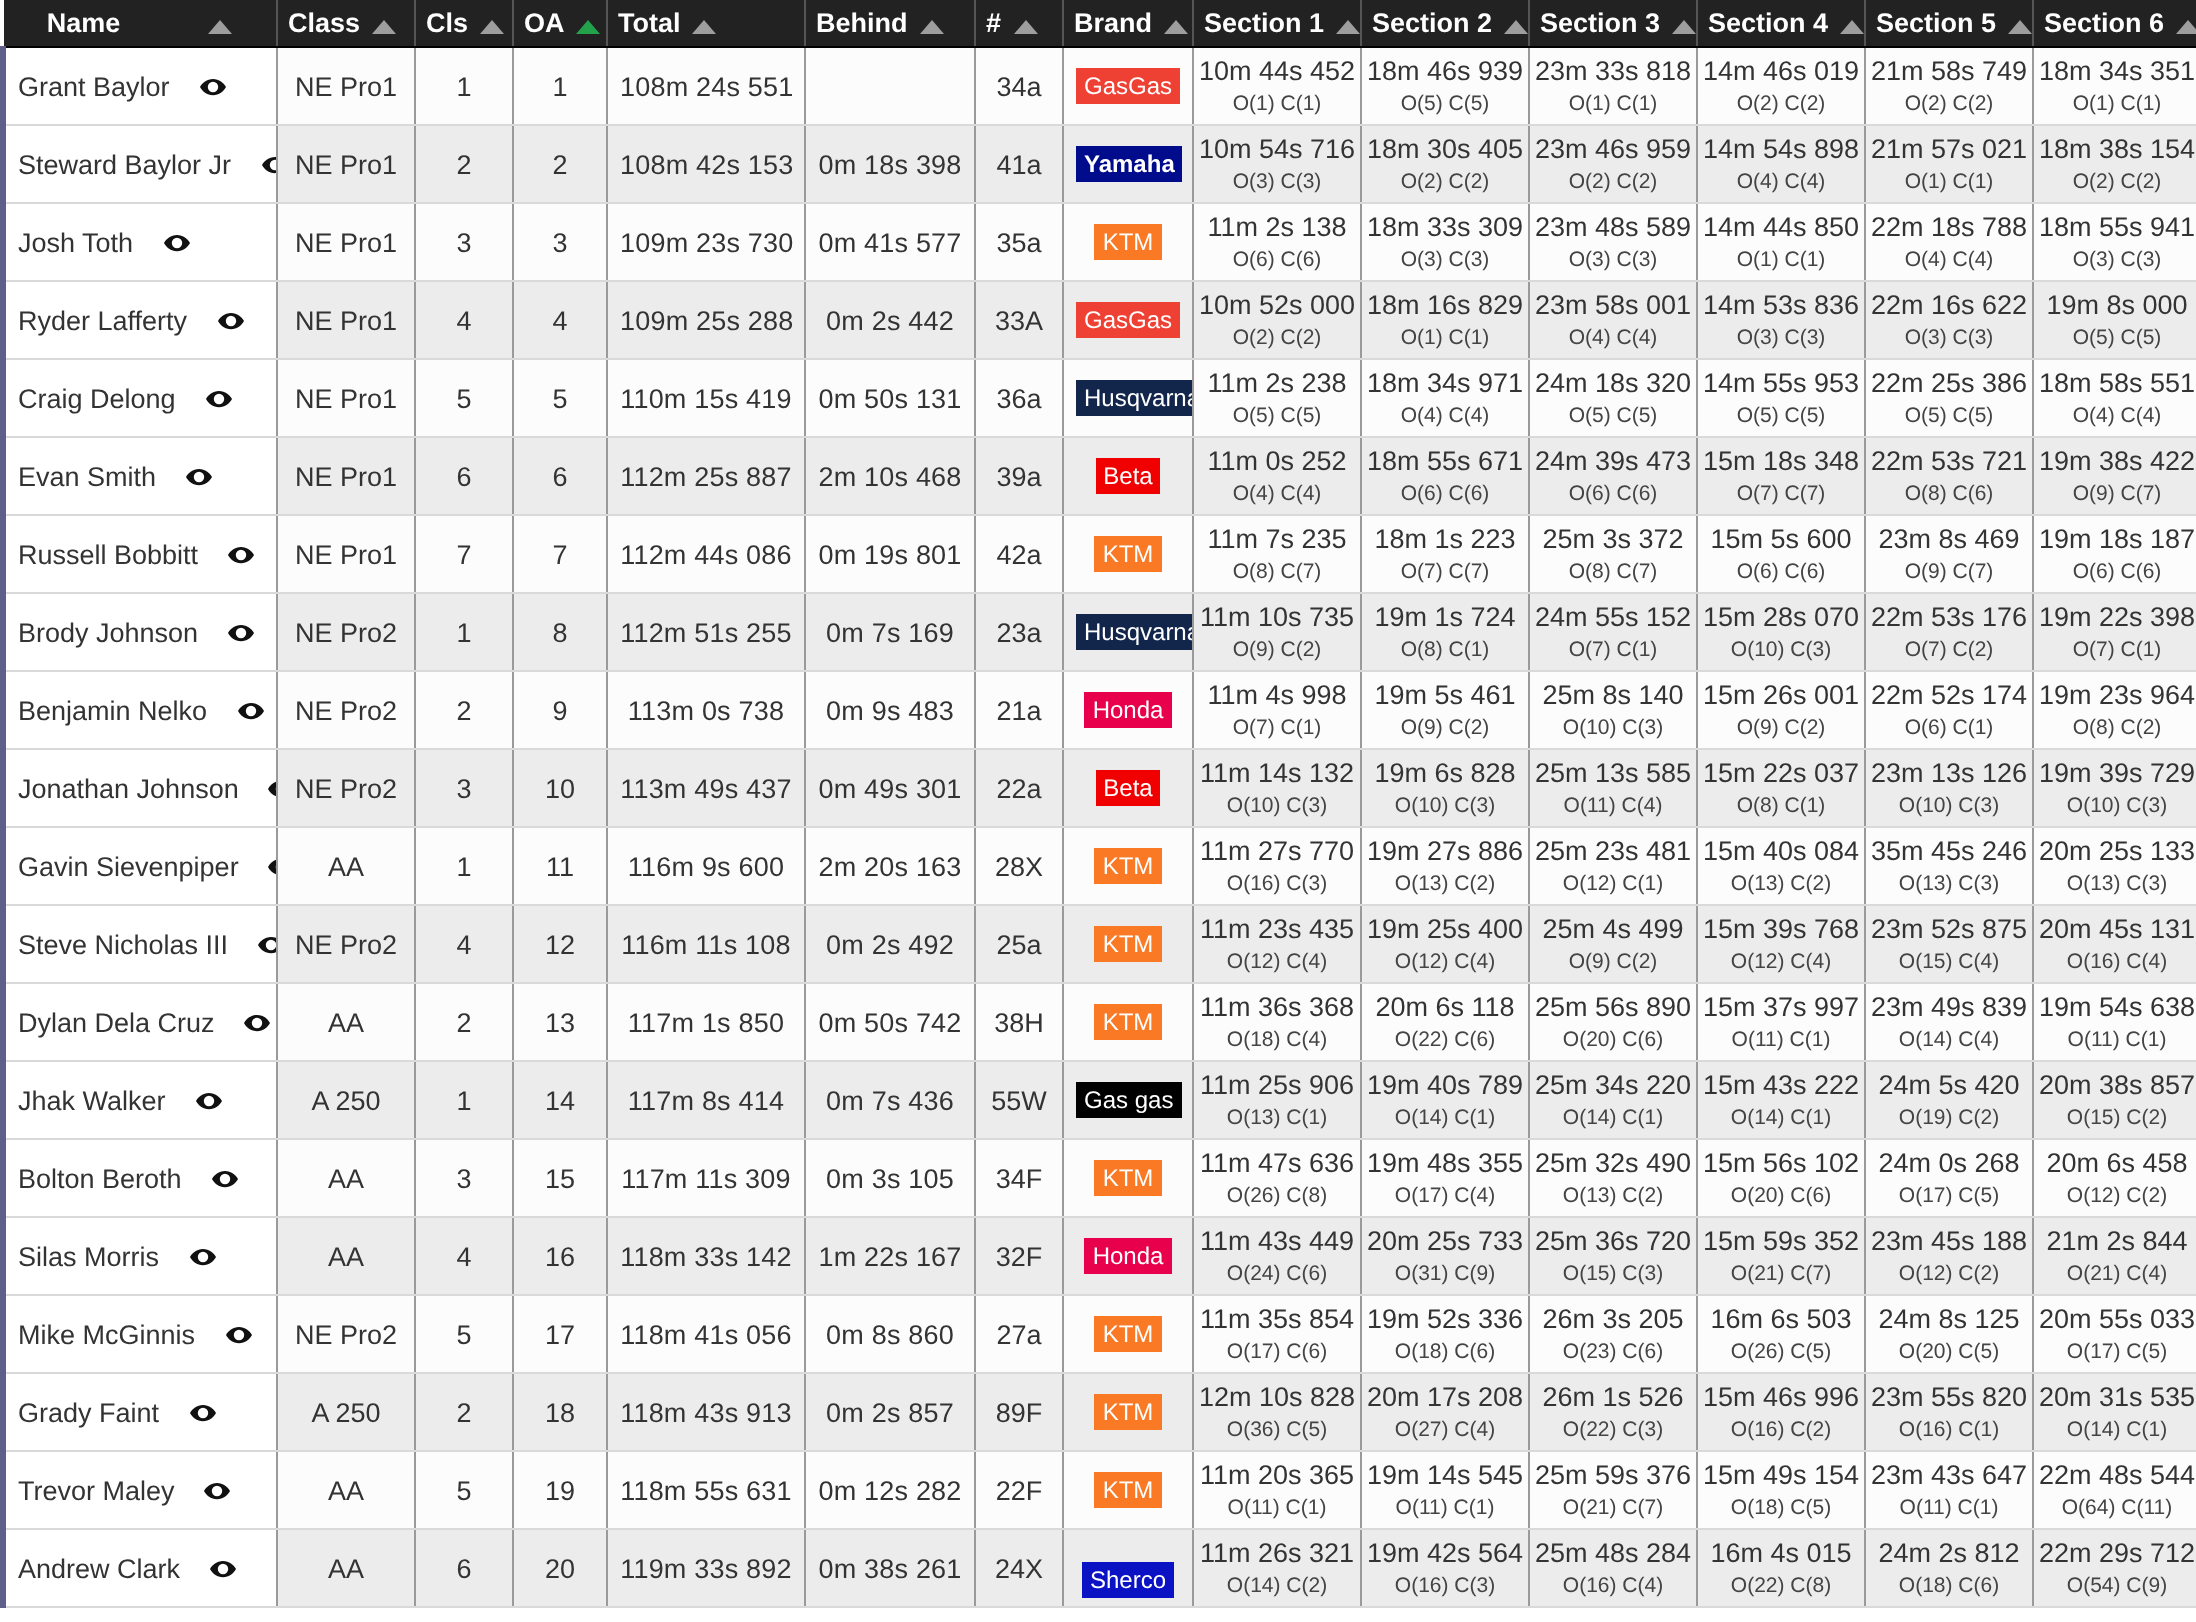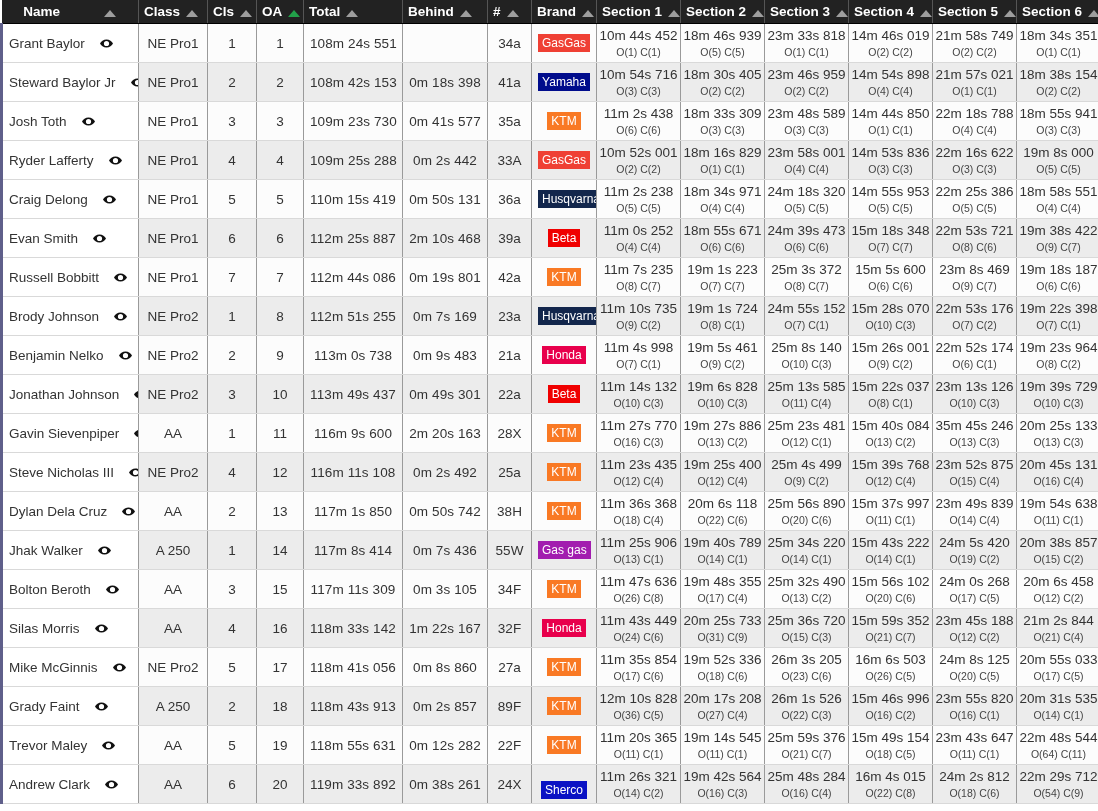--- a/index.html
+++ b/index.html
@@ -303,21 +303,21 @@
               </svg>
             </span>
           </div>
         </td>
         <td class="c-class"><span>NE Pro1</span></td>
         <td class="c-cls"><span>2</span></td>
         <td class="c-oa"><span>2</span></td>
         <td class="c-total"><span>108m 42s 153</span></td>
         <td class="c-behind"><span>0m 18s 398</span></td>
         <td class="c-num"><span>41a</span></td>
-        <td><span class="brand-badge" style="background: rgb(0, 12, 140);">Yamaha</span></td>
+        <td><span class="brand-badge" style="background: rgb(0, 12, 140); font-weight: bold;">Yamaha</span></td>
         <td class="c-section">
           <div class="sec-box">
             <div class="sec-time">10m 54s 716</div>
             <div class="sec-oc">O(3) C(3)</div>
           </div>
         </td>
         <td class="c-section">
           <div class="sec-box">
             <div class="sec-time">18m 30s 405</div>
             <div class="sec-oc">O(2) C(2)</div>
@@ -362,21 +362,21 @@
         </td>
         <td class="c-class"><span>NE Pro1</span></td>
         <td class="c-cls"><span>3</span></td>
         <td class="c-oa"><span>3</span></td>
         <td class="c-total"><span>109m 23s 730</span></td>
         <td class="c-behind"><span>0m 41s 577</span></td>
         <td class="c-num"><span>35a</span></td>
         <td><span class="brand-badge" style="background: rgb(249, 121, 36);">KTM</span></td>
         <td class="c-section">
           <div class="sec-box">
-            <div class="sec-time">11m 2s 438</div>
+            <div class="sec-time">11m 2s 138</div>
             <div class="sec-oc">O(6) C(6)</div>
           </div>
         </td>
         <td class="c-section">
           <div class="sec-box">
             <div class="sec-time">18m 33s 309</div>
             <div class="sec-oc">O(3) C(3)</div>
           </div>
         </td>
         <td class="c-section">
@@ -418,21 +418,21 @@
         </td>
         <td class="c-class"><span>NE Pro1</span></td>
         <td class="c-cls"><span>4</span></td>
         <td class="c-oa"><span>4</span></td>
         <td class="c-total"><span>109m 25s 288</span></td>
         <td class="c-behind"><span>0m 2s 442</span></td>
         <td class="c-num"><span>33A</span></td>
         <td><span class="brand-badge" style="background: rgb(239, 64, 52);">GasGas</span></td>
         <td class="c-section">
           <div class="sec-box">
-            <div class="sec-time">10m 52s 001</div>
+            <div class="sec-time">10m 52s 000</div>
             <div class="sec-oc">O(2) C(2)</div>
           </div>
         </td>
         <td class="c-section">
           <div class="sec-box">
             <div class="sec-time">18m 16s 829</div>
             <div class="sec-oc">O(1) C(1)</div>
           </div>
         </td>
         <td class="c-section">
@@ -592,21 +592,21 @@
         <td class="c-num"><span>42a</span></td>
         <td><span class="brand-badge" style="background: rgb(249, 121, 36);">KTM</span></td>
         <td class="c-section">
           <div class="sec-box">
             <div class="sec-time">11m 7s 235</div>
             <div class="sec-oc">O(8) C(7)</div>
           </div>
         </td>
         <td class="c-section">
           <div class="sec-box">
-            <div class="sec-time">19m 1s 223</div>
+            <div class="sec-time">18m 1s 223</div>
             <div class="sec-oc">O(7) C(7)</div>
           </div>
         </td>
         <td class="c-section">
           <div class="sec-box">
             <div class="sec-time">25m 3s 372</div>
             <div class="sec-oc">O(8) C(7)</div>
           </div>
         </td>
         <td class="c-section">
@@ -975,21 +975,21 @@
               </svg>
             </span>
           </div>
         </td>
         <td class="c-class"><span>A 250</span></td>
         <td class="c-cls"><span>1</span></td>
         <td class="c-oa"><span>14</span></td>
         <td class="c-total"><span>117m 8s 414</span></td>
         <td class="c-behind"><span>0m 7s 436</span></td>
         <td class="c-num"><span>55W</span></td>
-        <td><span class="brand-badge" style="background: #a21caf;">Gas gas</span></td>
+        <td><span class="brand-badge" style="background: #000000;">Gas gas</span></td>
         <td class="c-section">
           <div class="sec-box">
             <div class="sec-time">11m 25s 906</div>
             <div class="sec-oc">O(13) C(1)</div>
           </div>
         </td>
         <td class="c-section">
           <div class="sec-box">
             <div class="sec-time">19m 40s 789</div>
             <div class="sec-oc">O(14) C(1)</div>

